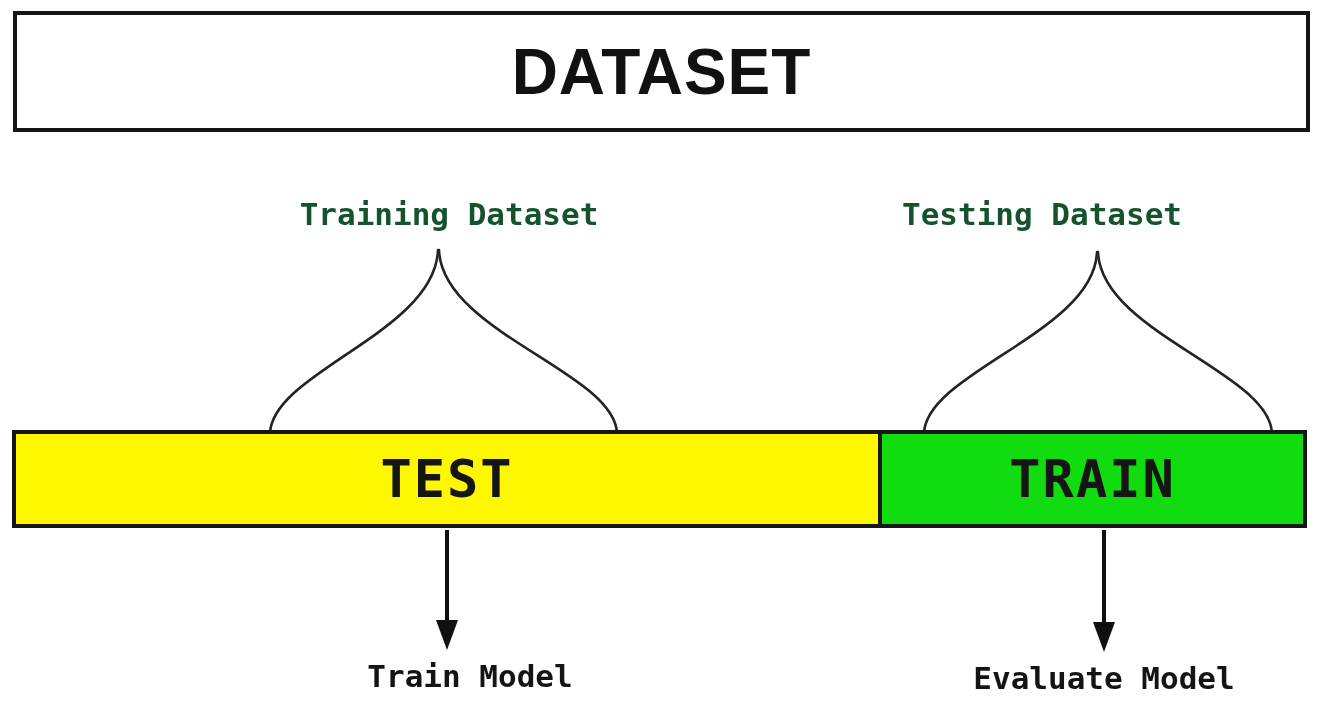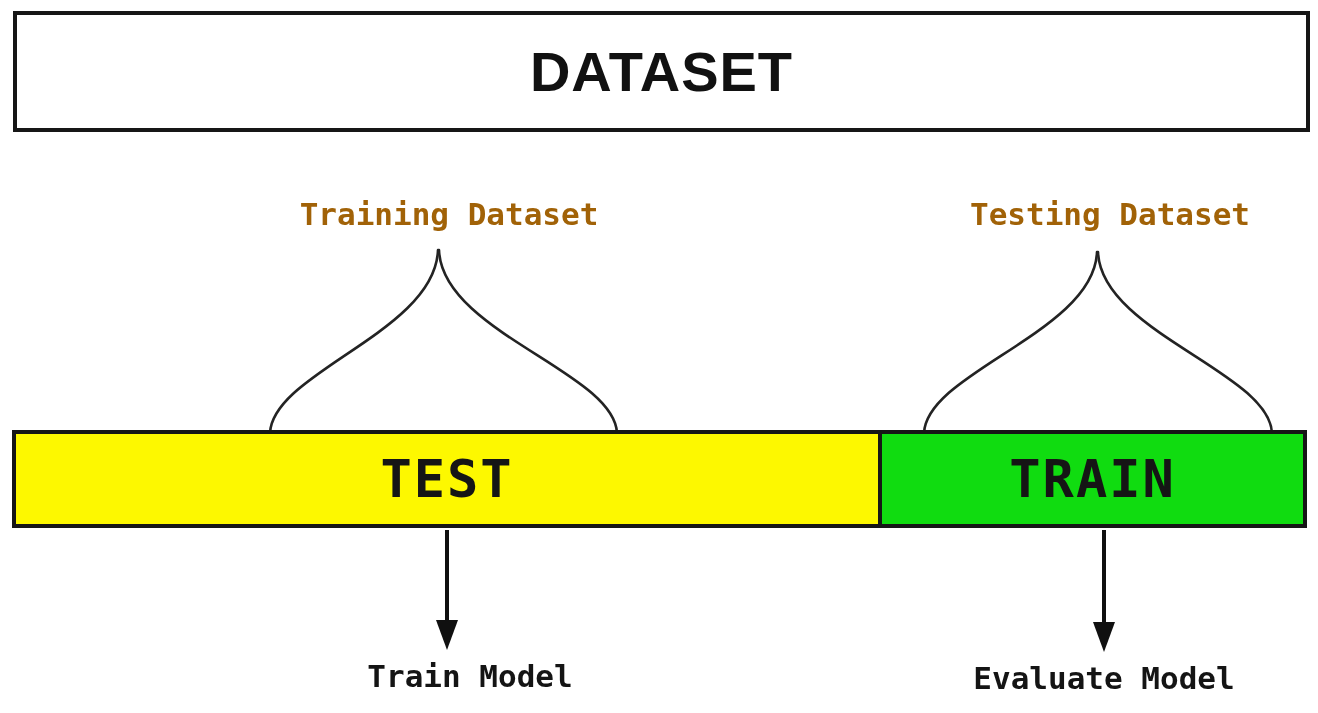--- a/index.html
+++ b/index.html
@@ -26,38 +26,38 @@
     box-sizing: border-box;
     border: 4px solid #161616;
     background: #ffffff;
     display: flex;
     align-items: center;
     justify-content: center;
   }
   .dataset-box .title-text {
     font-family: "Liberation Sans", sans-serif;
     font-weight: bold;
-    font-size: 56px;
+    font-size: 64px;
     letter-spacing: 1px;
     color: #111111;
   }
 
   
   .brace-label {
     position: absolute;
     top: 196px;
     transform: translateX(-50%);
     font-family: "DejaVu Sans Mono", "Liberation Mono", monospace;
     font-weight: bold;
     font-size: 31px;
-    color: #a16207;
+    color: #14532d;
     white-space: nowrap;
   }
   .brace-label.train { left: 449px; }
-  .brace-label.test  { left: 1110px; }
+  .brace-label.test  { left: 1042px; }
 
   
   .overlay {
     position: absolute;
     left: 0;
     top: 0;
     width: 1318px;
     height: 713px;
     pointer-events: none;
   }

